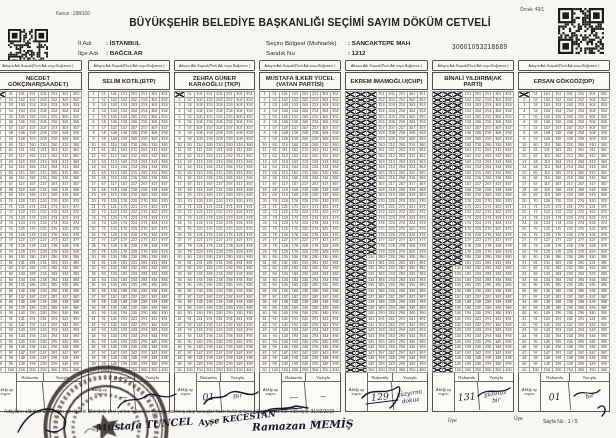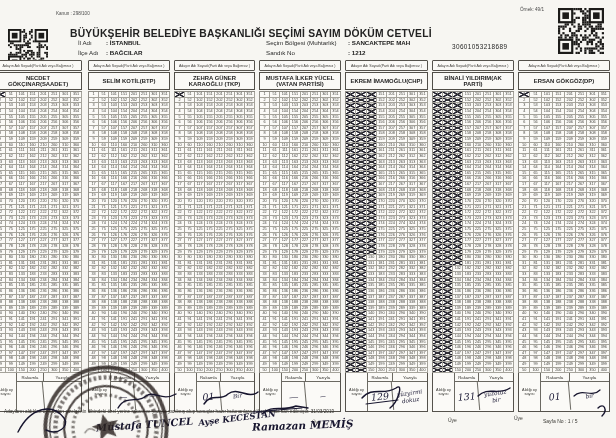--- a/index.html
+++ b/index.html
@@ -1,21 +1,21 @@
 <!DOCTYPE html>
 <html><head>
 <meta charset="utf-8">
 <style>
   html,body{margin:0;padding:0;background:#e9e7e2;}
   #page{position:relative;width:616px;height:438px;background:#f7f6f2;overflow:hidden;
         font-family:"Liberation Sans","DejaVu Sans",sans-serif;color:#1f1f1f;}
   .abs{position:absolute;}
   
   #law-ref{left:56px;top:11px;font-size:4.6px;color:#4a4a4a;}
-  #doc-title{left:70px;top:28px;width:480px;text-align:left;font-size:10.3px;font-weight:bold;letter-spacing:.2px;color:#222;}
+  #doc-title{left:70px;top:17px;width:480px;text-align:center;font-size:10.3px;font-weight:bold;letter-spacing:.2px;color:#222;}
   #form-ref{left:520px;top:7px;font-size:4.6px;color:#4a4a4a;}
   #barcode-number{left:452px;top:43px;font-size:6.4px;letter-spacing:.4px;}
   .qr{image-rendering:pixelated;}
   #qr-left{left:8px;top:29px;width:40px;height:40px;}
   #qr-right{left:558px;top:8px;width:46px;height:46px;}
   .info-label{font-size:6.2px;color:#2a2a2a;}
   .info-value{font-size:6.2px;font-weight:bold;color:#222;}
   
   #columns{position:absolute;left:0;top:60px;right:0;height:352px;}
   .cand-col{position:absolute;top:0;}

